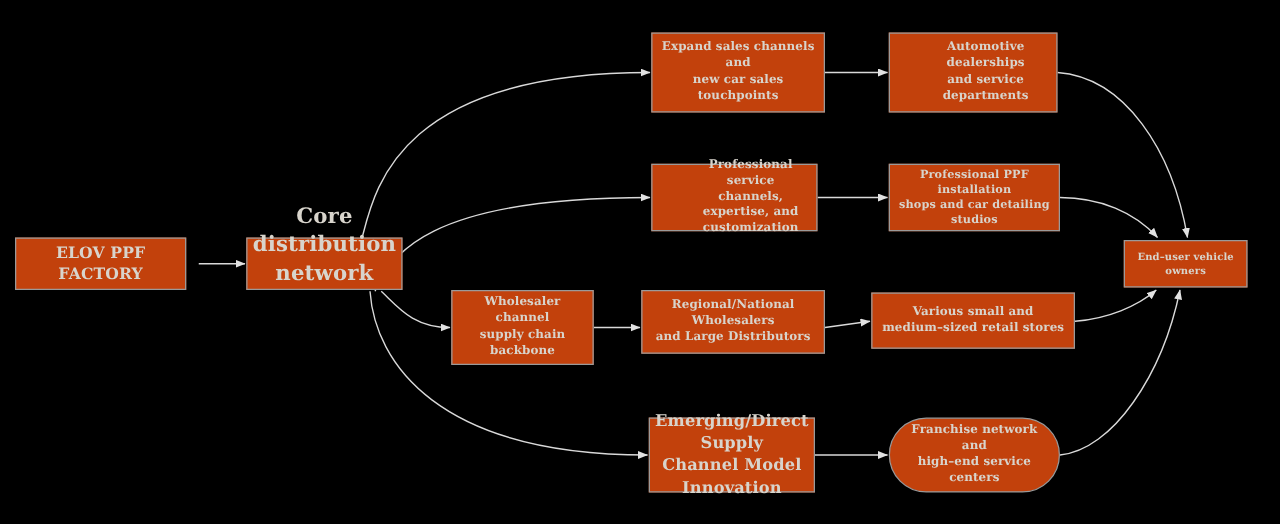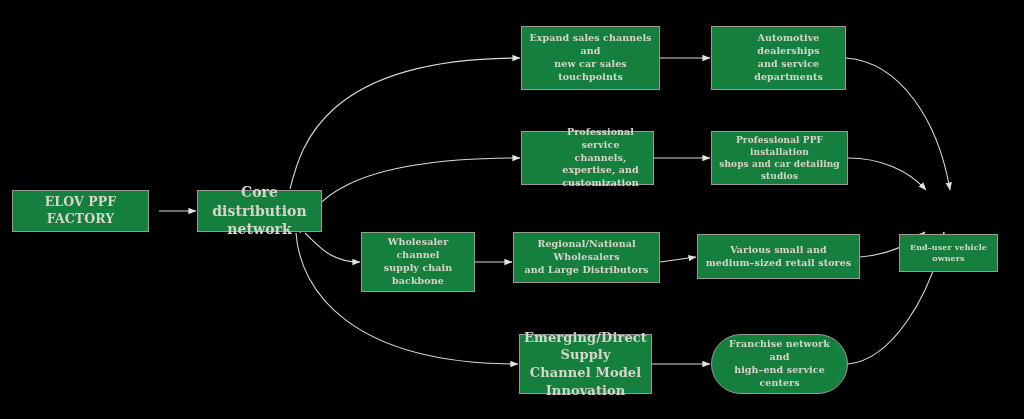--- a/index.html
+++ b/index.html
@@ -19,49 +19,49 @@
     position: absolute;
     left: 0;
     top: 0;
     width: 1024px;
     height: 419px;
     pointer-events: none;
   }
   .node {
     position: absolute;
     box-sizing: border-box;
-    background: #15803d;
+    background: #c2410c;
     border: 1px solid #9a9a9a;
     color: #d8d4cc;
     display: flex;
     align-items: center;
     justify-content: center;
     text-align: center;
     font-weight: bold;
     line-height: 1.35;
     letter-spacing: 0.1px;
     z-index: 2;
   }
   .node-label {
     display: block;
     padding: 0 6px;
     white-space: pre-line;
   }
   .n-factory   { left: 12px;  top: 190px; width: 137px; height: 42px; font-size: 12.5px; }
-  .n-core      { left: 197px; top: 190px; width: 125px; height: 42px; font-size: 14px; }
+  .n-core      { left: 197px; top: 190px; width: 125px; height: 42px; font-size: 17px; align-items: flex-end; }
   .n-expand    { left: 521px; top: 26px;  width: 139px; height: 64px; font-size: 9.5px; }
   .n-auto      { left: 711px; top: 26px;  width: 135px; height: 64px; font-size: 9.5px; padding-left: 20px; }
   .n-prosvc    { left: 521px; top: 131px; width: 133px; height: 54px; font-size: 9.5px; padding-left: 26px; }
   .n-ppfshops  { left: 711px; top: 131px; width: 137px; height: 54px; font-size: 9px; }
   .n-wholechan { left: 361px; top: 232px; width: 114px; height: 60px; font-size: 9.5px; }
   .n-regional  { left: 513px; top: 232px; width: 147px; height: 51px; font-size: 9.5px; }
   .n-retail    { left: 697px; top: 234px; width: 163px; height: 45px; font-size: 9.5px; }
   .n-emerging  { left: 519px; top: 334px; width: 133px; height: 60px; font-size: 13px; }
   .n-franchise { left: 711px; top: 334px; width: 137px; height: 60px; font-size: 9.5px; border-radius: 30px; }
-  .n-enduser   { left: 899px; top: 192px; width: 99px;  height: 38px; font-size: 8px; margin-top: 42px; }
+  .n-enduser   { left: 899px; top: 192px; width: 99px;  height: 38px; font-size: 8px; }
 </style>
 </head>
 <body>
 
 <div id="canvas">
 
   <svg id="edges" viewBox="0 0 1024 419">
     <defs>
       <marker id="arrow" markerWidth="9" markerHeight="9" refX="7.6" refY="3.2" orient="auto" markerUnits="userSpaceOnUse">
         <path d="M0,0 L8,3.2 L0,6.4 z" fill="#e2e2e2"></path>

